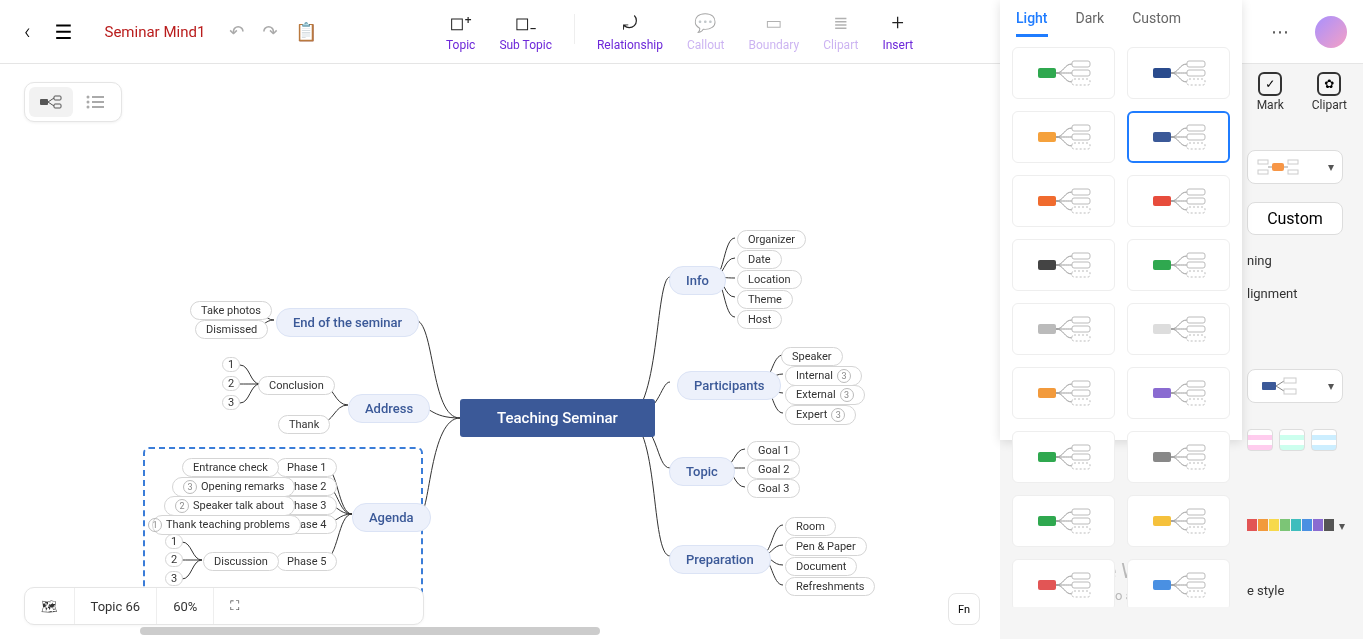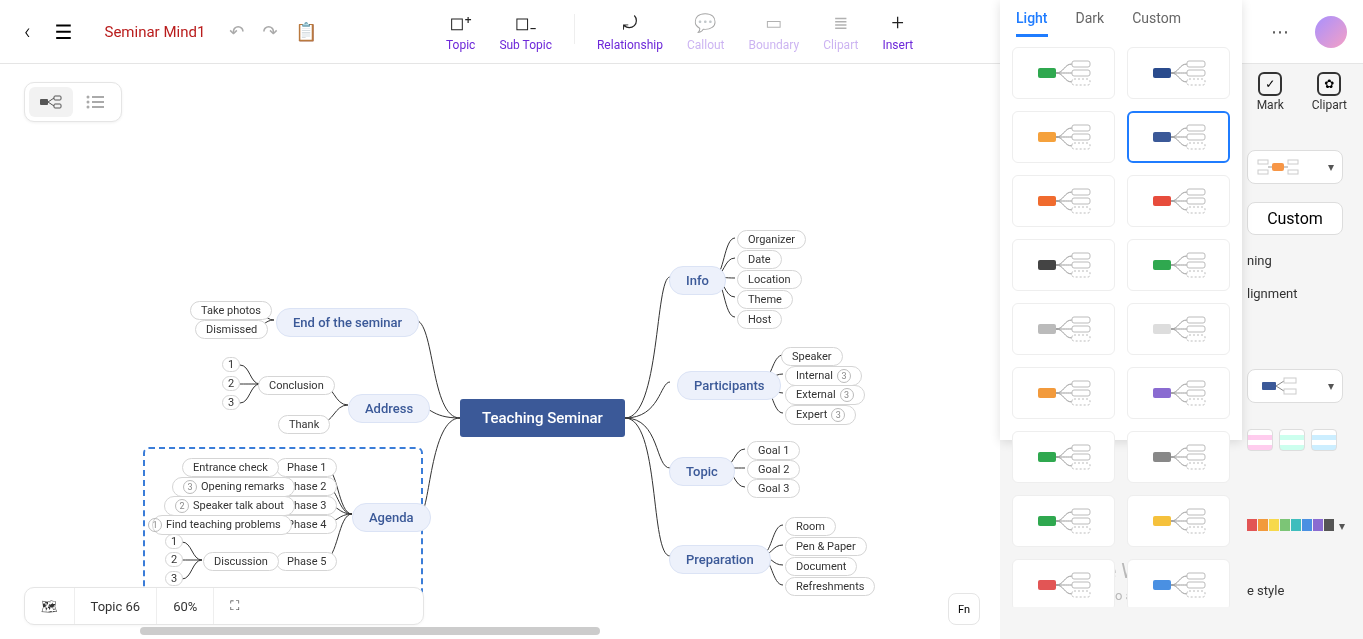--- a/index.html
+++ b/index.html
@@ -23,21 +23,21 @@
 .side-icon{width:24px;height:24px;border:2px solid #333;border-radius:6px;display:flex;align-items:center;justify-content:center;font-size:12px}
 .side-label{font-size:12px;color:#333}
 
 .canvas{position:absolute;top:64px;left:0;width:1000px;height:575px;background:#fff}
 .view-switch{position:absolute;top:18px;left:24px;background:#fff;border:1px solid #e5e5e5;border-radius:10px;display:flex;padding:4px;box-shadow:0 1px 3px rgba(0,0,0,.06)}
 .view-btn{width:44px;height:30px;display:flex;align-items:center;justify-content:center;border-radius:6px;cursor:pointer;color:#888}
 .view-btn.active{background:#f2f2f2;color:#333}
 
 
 .node{position:absolute;border-radius:14px;font-size:13px;padding:4px 12px;white-space:nowrap}
-.center-node{position:absolute;left:460px;top:335px;width:165px;height:38px;background:#3b5998;color:#fff;font-size:15px;font-weight:500;display:flex;align-items:center;justify-content:center;border-radius:3px}
+.center-node{position:absolute;left:460px;top:335px;width:195px;height:38px;background:#3b5998;color:#fff;font-size:15px;font-weight:500;display:flex;align-items:center;justify-content:center;border-radius:3px}
 .branch{background:#edf1fb;color:#3b5998;font-weight:500;border:1px solid #dbe3f5;padding:6px 16px}
 .leaf{background:#fff;border:1px solid #d5d5d5;color:#333;font-size:11px;padding:2px 10px;border-radius:10px}
 
 svg.lines{position:absolute;top:0;left:0;width:1000px;height:575px;pointer-events:none}
 path.conn{stroke:#333;stroke-width:1;fill:none}
 path.bracket{stroke:#333;stroke-width:1;fill:none}
 
 .agenda-group{position:absolute;left:143px;top:383px;width:280px;height:150px;border:2px dashed #3b7dd8;border-radius:6px}
 
 .statusbar{position:absolute;bottom:14px;left:24px;width:400px;height:38px;background:#fff;border:1px solid #e5e5e5;border-radius:10px;display:flex;align-items:center;box-shadow:0 1px 3px rgba(0,0,0,.04)}
@@ -223,21 +223,21 @@
 
   <div class="node branch" style="left:352px;top:439px">Agenda</div>
   <div class="node leaf" style="left:276px;top:394px">Phase 1</div>
   <div class="node leaf" style="left:276px;top:413px">Phase 2</div>
   <div class="node leaf" style="left:276px;top:432px">Phase 3</div>
   <div class="node leaf" style="left:276px;top:451px">Phase 4</div>
   <div class="node leaf" style="left:276px;top:488px">Phase 5</div>
   <div class="node leaf" style="left:182px;top:394px">Entrance check</div>
   <div class="node leaf" style="left:172px;top:413px"><span class="small-badge" style="margin:0 4px 0 0">3</span><span>Opening remarks</span></div>
   <div class="node leaf" style="left:164px;top:432px"><span class="small-badge" style="margin:0 4px 0 0">2</span><span>Speaker talk about</span></div>
-  <div class="node leaf" style="left:152px;top:451px"><span class="small-badge" style="margin:0 4px 0 -15px">1</span><span>Find teaching problems</span></div>
+  <div class="node leaf" style="left:152px;top:451px"><span class="small-badge" style="margin:0 4px 0 -15px">1</span><span>Thank teaching problems</span></div>
   <div class="node leaf" style="left:203px;top:488px">Discussion</div>
   <div class="node leaf" style="left:165px;top:470px;padding:0 5px">1</div>
   <div class="node leaf" style="left:165px;top:488px;padding:0 5px">2</div>
   <div class="node leaf" style="left:165px;top:507px;padding:0 5px">3</div>
 
   <div class="statusbar">
     <div class="sb-cell">🗺</div>
     <div class="sb-cell">Topic 66</div>
     <div class="sb-cell">60%</div>
     <div class="sb-cell">⛶</div>

